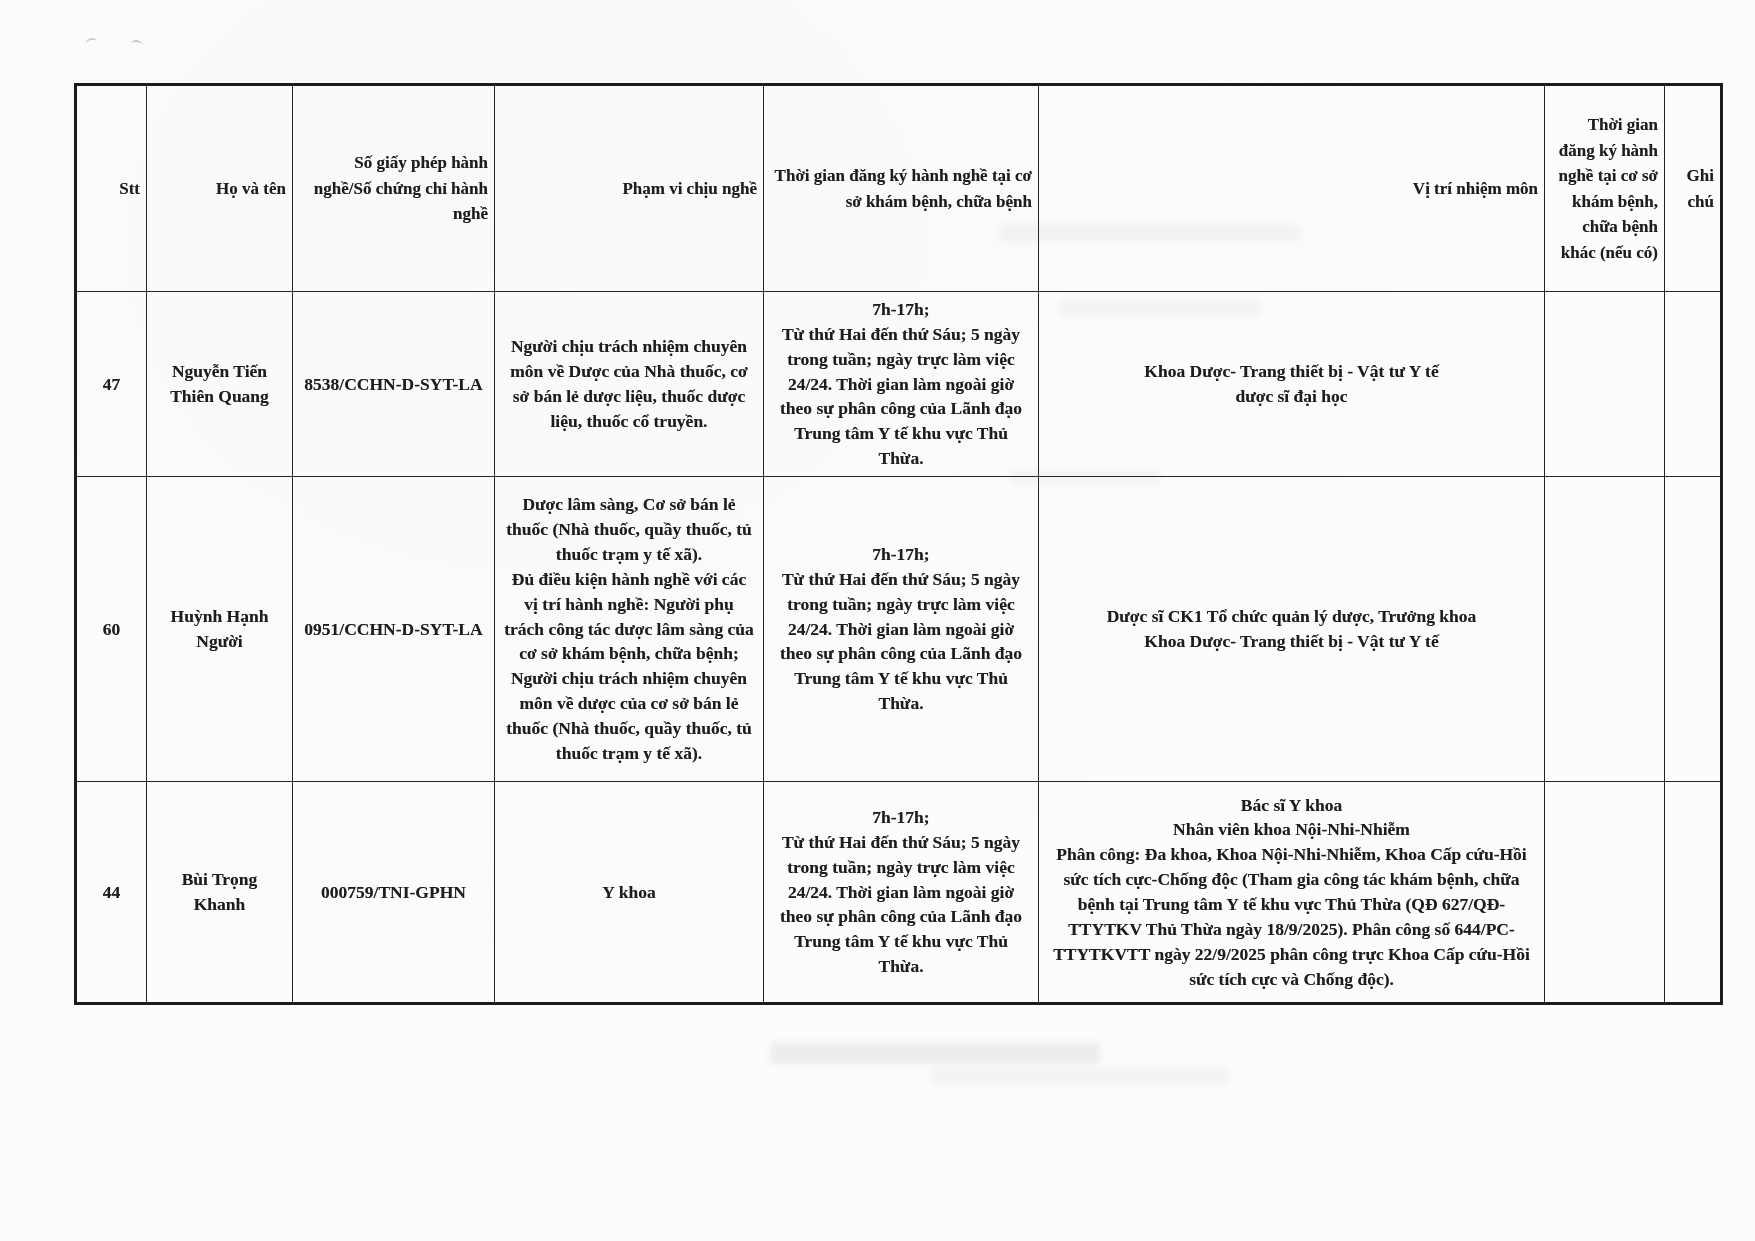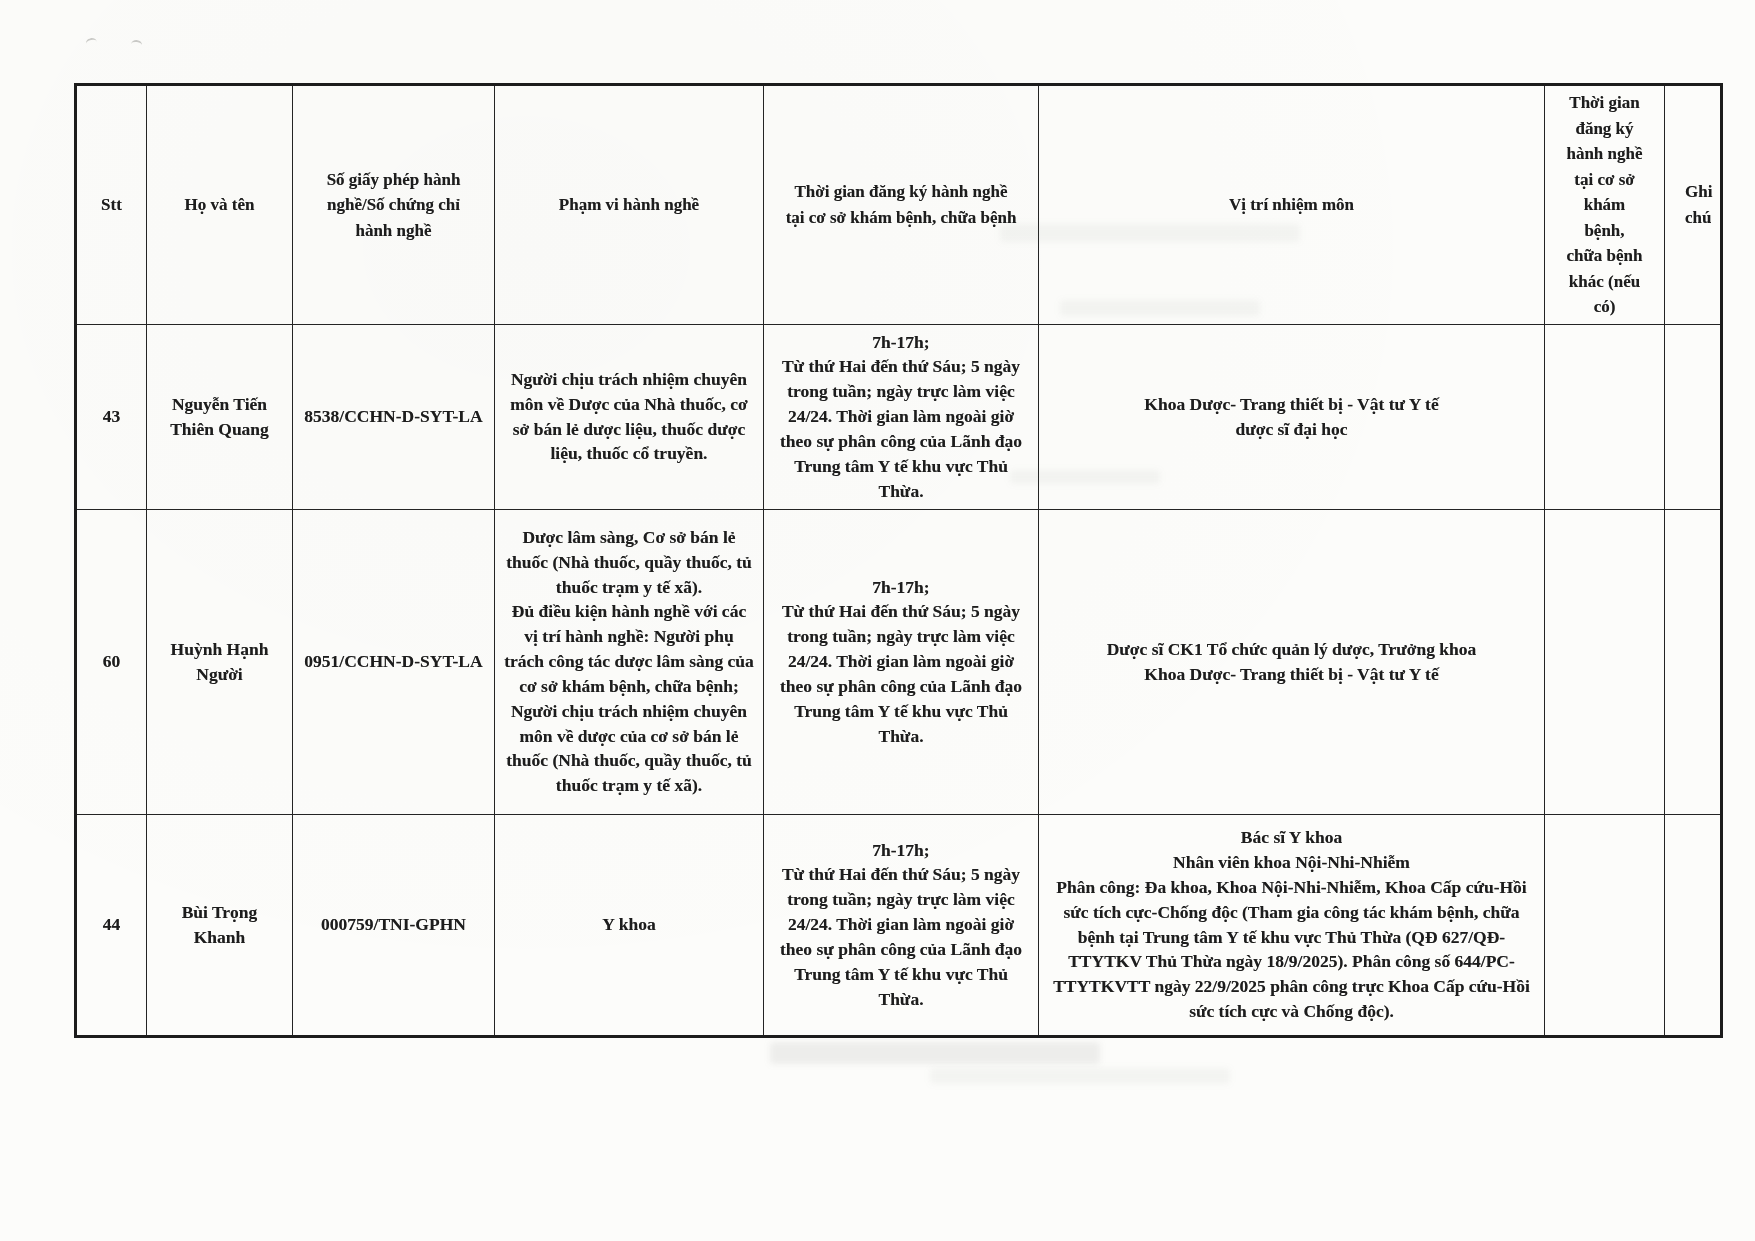--- a/index.html
+++ b/index.html
@@ -34,21 +34,22 @@
     font-size:17.5px;
     line-height:1.42;
     font-weight:700;
     text-shadow:0 0 0.5px rgba(25,25,25,0.45);
     overflow:hidden;
   }
   table.registry th{
     font-weight:700;
     font-size:17px;
     line-height:1.5;
-    padding:4px 20px;
+    padding:4px 6px;
+    text-align:right;
   }
   tr.r-header{height:207px}
   tr.r-0{height:185px}
   tr.r-1{height:305px}
   tr.r-2{height:222px}
   td.cell-license-left{ text-align:left; padding-left:14px; }
   td.cell-time{ padding:4px 6px; }
   td.cell-scope{ padding:4px 6px;margin-left:32px; }
   td.cell-position{ padding:4px 9px; }
   
@@ -86,29 +87,29 @@
       <col style="width:506px">
       <col style="width:120px">
       <col style="width:57px">
     </colgroup>
 
     <tbody>
         <tr class="r-header">
       <th>Stt</th>
       <th>Họ và tên</th>
       <th>Số giấy phép hành nghề/Số chứng chỉ hành nghề</th>
-      <th>Phạm vi hành nghề</th>
+      <th>Phạm vi chịu nghề</th>
       <th>Thời gian đăng ký hành nghề tại cơ sở khám bệnh, chữa bệnh</th>
       <th>Vị trí nhiệm môn</th>
       <th>Thời gian đăng ký hành nghề tại cơ sở khám bệnh, chữa bệnh khác (nếu có)</th>
       <th>Ghi chú</th>
     </tr>
 
     <tr class="r-0">
-      <td>43</td>
+      <td>47</td>
       <td>Nguyễn Tiến Thiên Quang</td>
       <td class="cell-license-left">8538/CCHN-D-SYT-LA</td>
       <td class="cell-scope">Người chịu trách nhiệm chuyên môn về Dược của Nhà thuốc, cơ sở bán lẻ dược liệu, thuốc dược liệu, thuốc cổ truyền.</td>
       <td class="cell-time">7h-17h;
 Từ thứ Hai đến thứ Sáu; 5 ngày trong tuần; ngày trực làm việc 24/24. Thời gian làm ngoài giờ theo sự phân công của Lãnh đạo Trung tâm Y tế khu vực Thủ Thừa.</td>
       <td class="cell-position">Khoa Dược- Trang thiết bị - Vật tư Y tế
 dược sĩ đại học</td>
       <td></td>
       <td></td>
     </tr>

